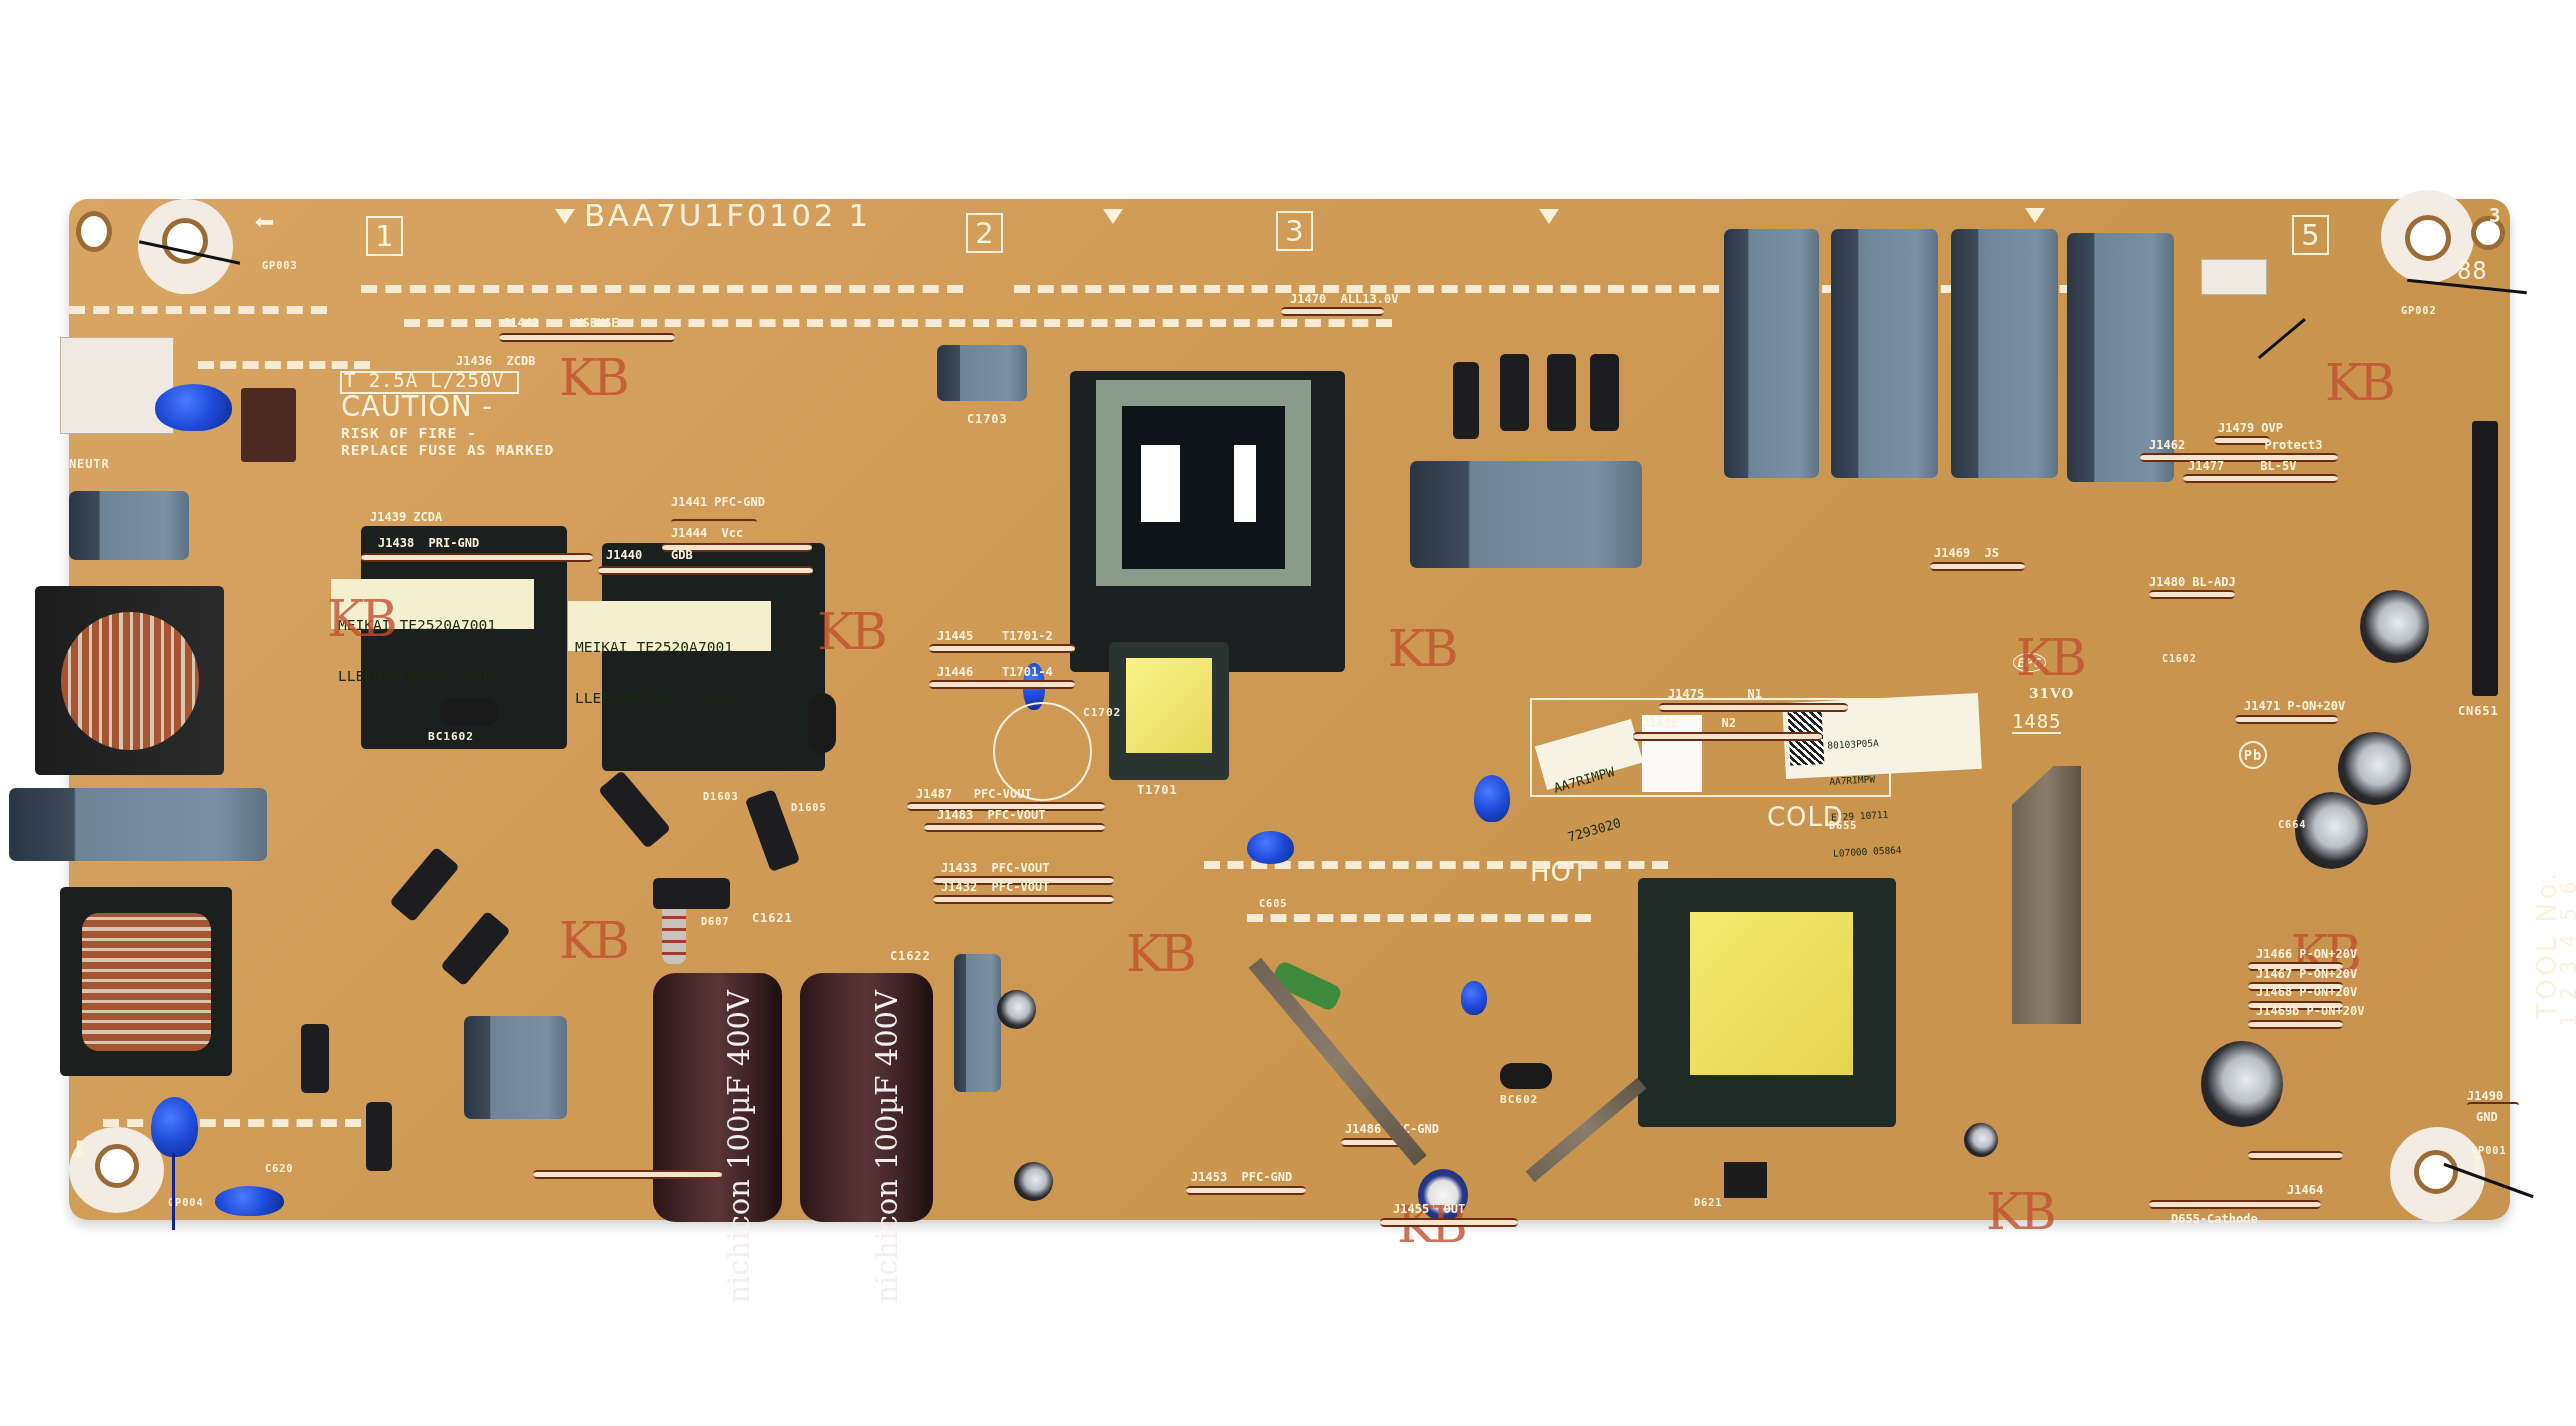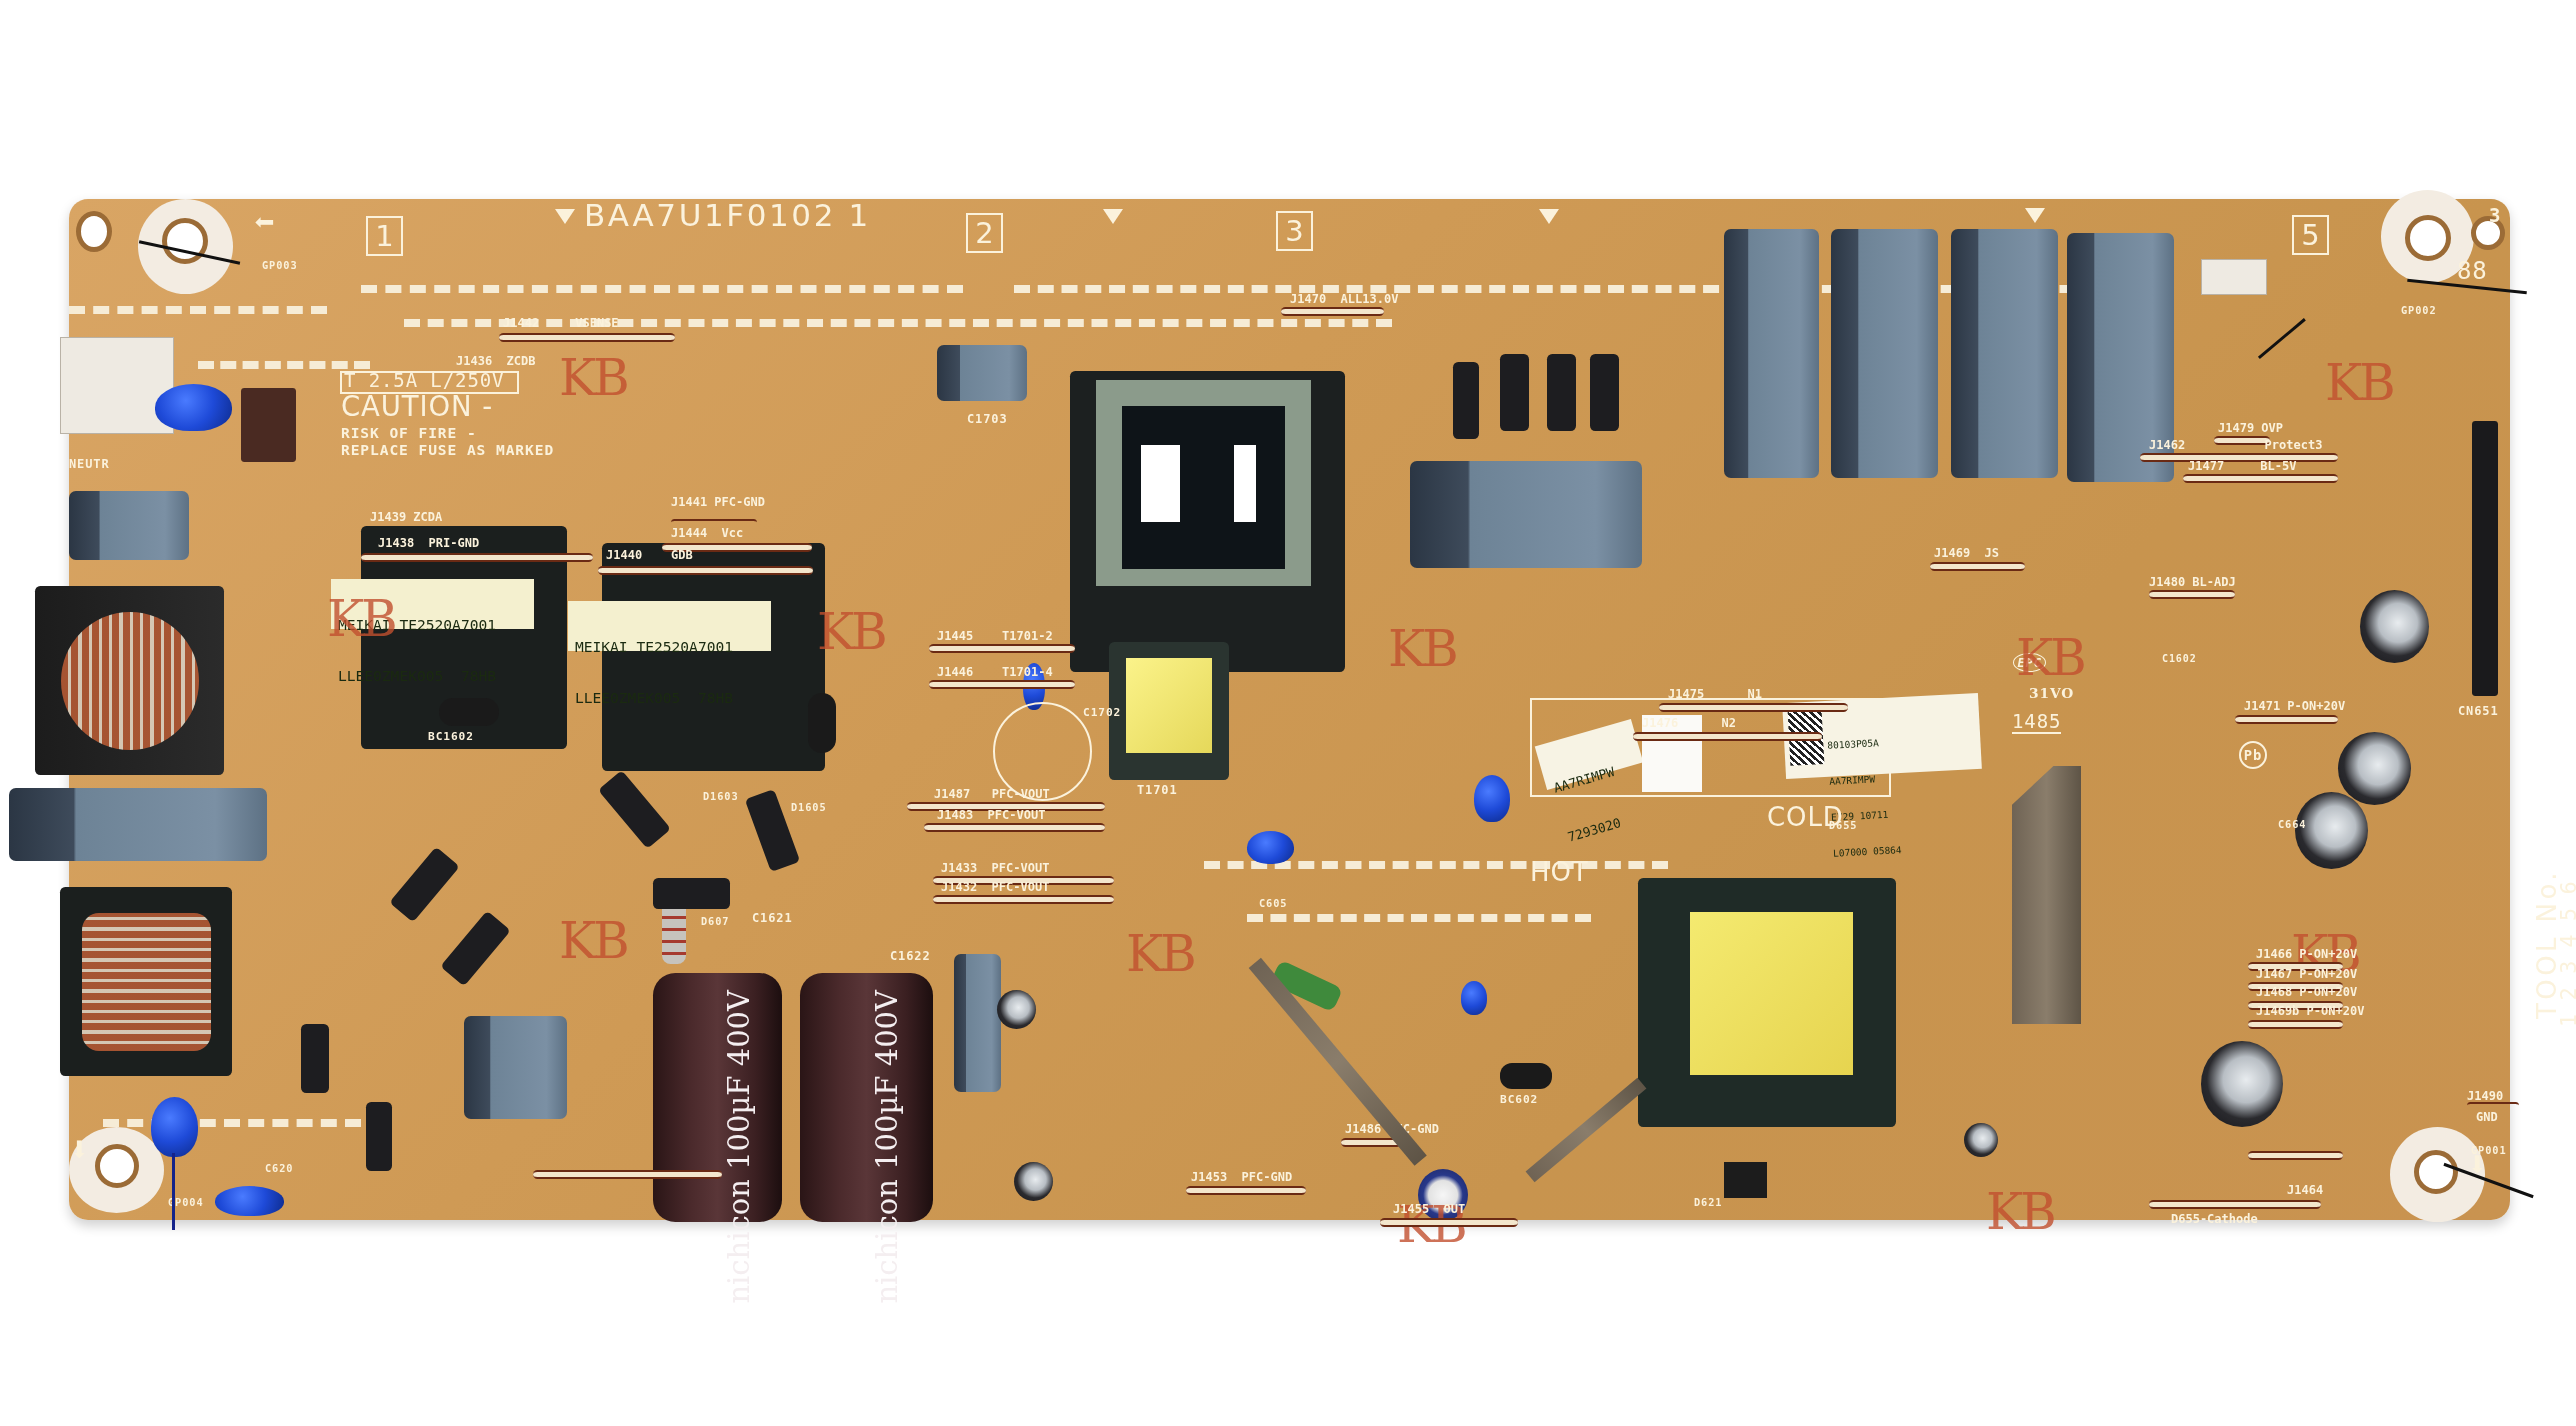--- a/index.html
+++ b/index.html
@@ -234,21 +234,21 @@
   <div class="jlabel" style="left:387px;top:155px;"><span>J1436</span>&nbsp;&nbsp;<span>ZCDB</span></div>
 
   <div class="jumper" style="left:860px;top:445px;width:146px;"></div>
   <div class="jlabel" style="left:868px;top:430px;"><span>J1445</span>&nbsp;&nbsp;&nbsp;&nbsp;<span>T1701-2</span></div>
   <div class="jumper" style="left:860px;top:481px;width:146px;"></div>
   <div class="jlabel" style="left:868px;top:466px;"><span>J1446</span>&nbsp;&nbsp;&nbsp;&nbsp;<span>T1701-4</span></div>
   <div class="outline" style="left:924px;top:503px;width:95px;height:95px;border-radius:50%;"></div>
   <div class="silk" style="left:1014px;top:507px;font-size:11.2px;">C1702</div>
 
   <div class="jumper" style="left:838px;top:603px;width:198px;"></div>
-  <div class="jlabel" style="left:865px;top:588px;"><span>J1487</span>&nbsp;&nbsp;&nbsp;<span>PFC-VOUT</span></div>
+  <div class="jlabel" style="left:847px;top:588px;"><span>J1487</span>&nbsp;&nbsp;&nbsp;<span>PFC-VOUT</span></div>
   <div class="jumper" style="left:855px;top:624px;width:181px;"></div>
   <div class="jlabel" style="left:868px;top:609px;"><span>J1483</span>&nbsp;&nbsp;<span>PFC-VOUT</span></div>
   <div class="jumper" style="left:864px;top:677px;width:181px;"></div>
   <div class="jlabel" style="left:872px;top:662px;"><span>J1433</span>&nbsp;&nbsp;<span>PFC-VOUT</span></div>
   <div class="jumper" style="left:864px;top:696px;width:181px;"></div>
   <div class="jlabel" style="left:872px;top:681px;"><span>J1432</span>&nbsp;&nbsp;<span>PFC-VOUT</span></div>
 
   <div class="jumper" style="left:1212px;top:108px;width:103px;"></div>
   <div class="jlabel" style="left:1221px;top:93px;"><span>J1470</span>&nbsp;&nbsp;<span>ALL13.0V</span></div>
 

